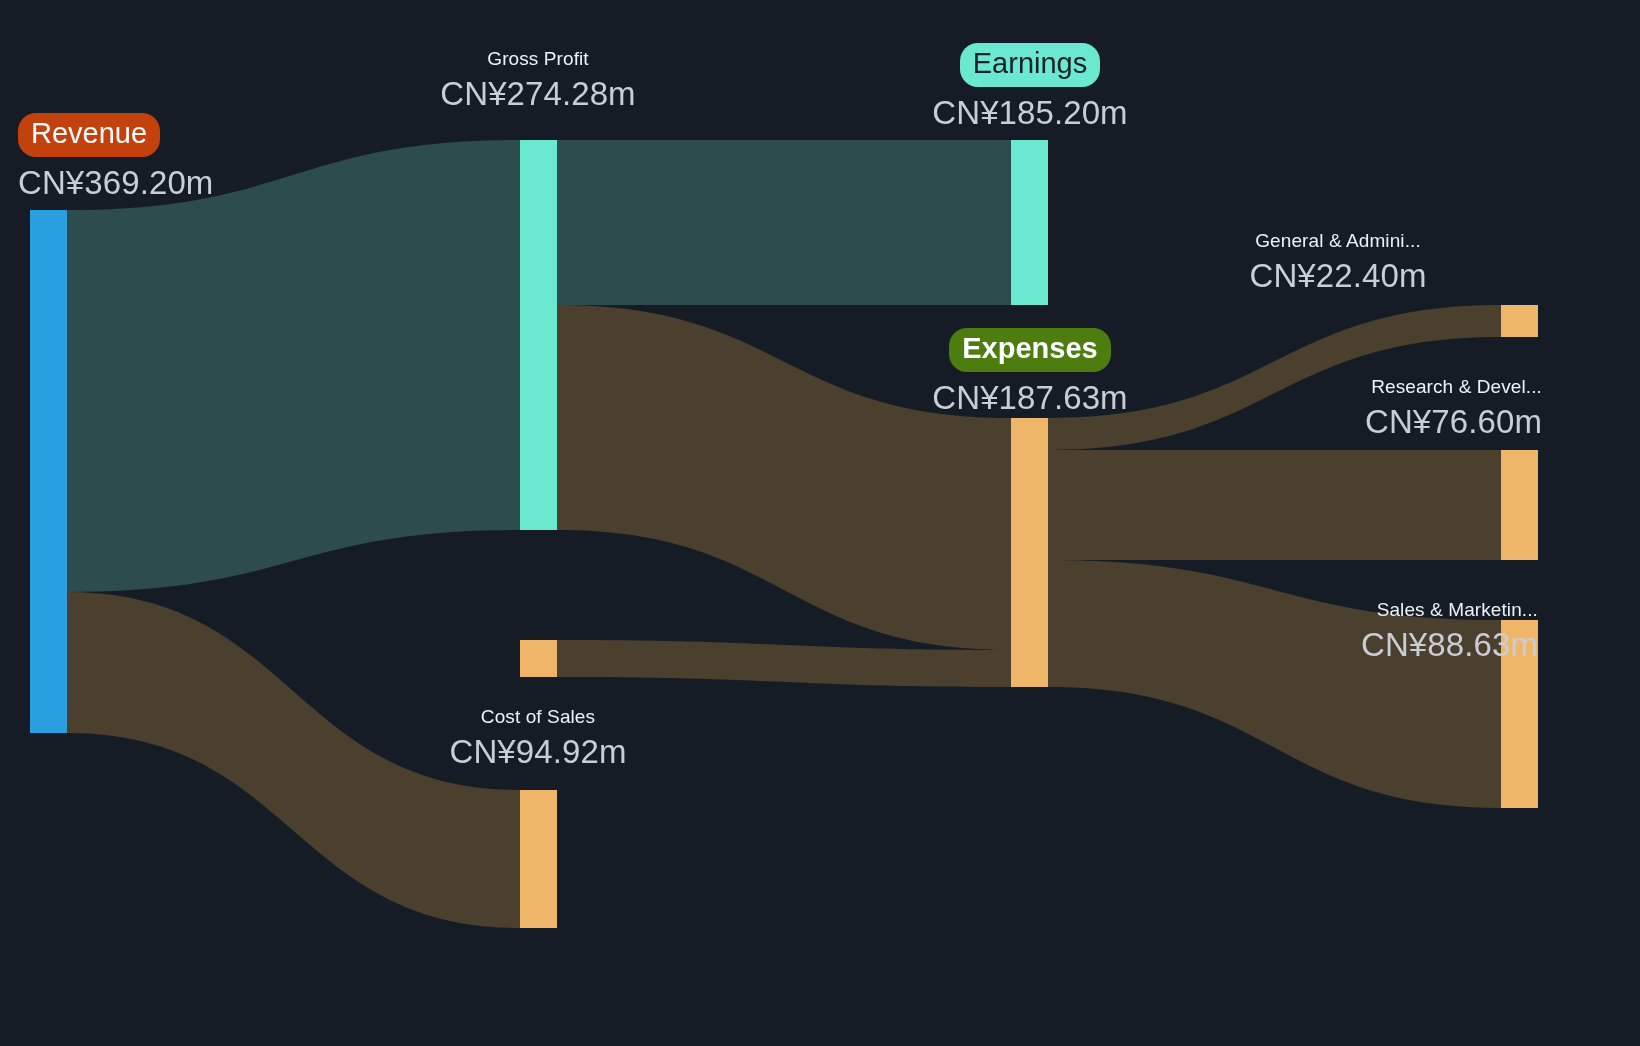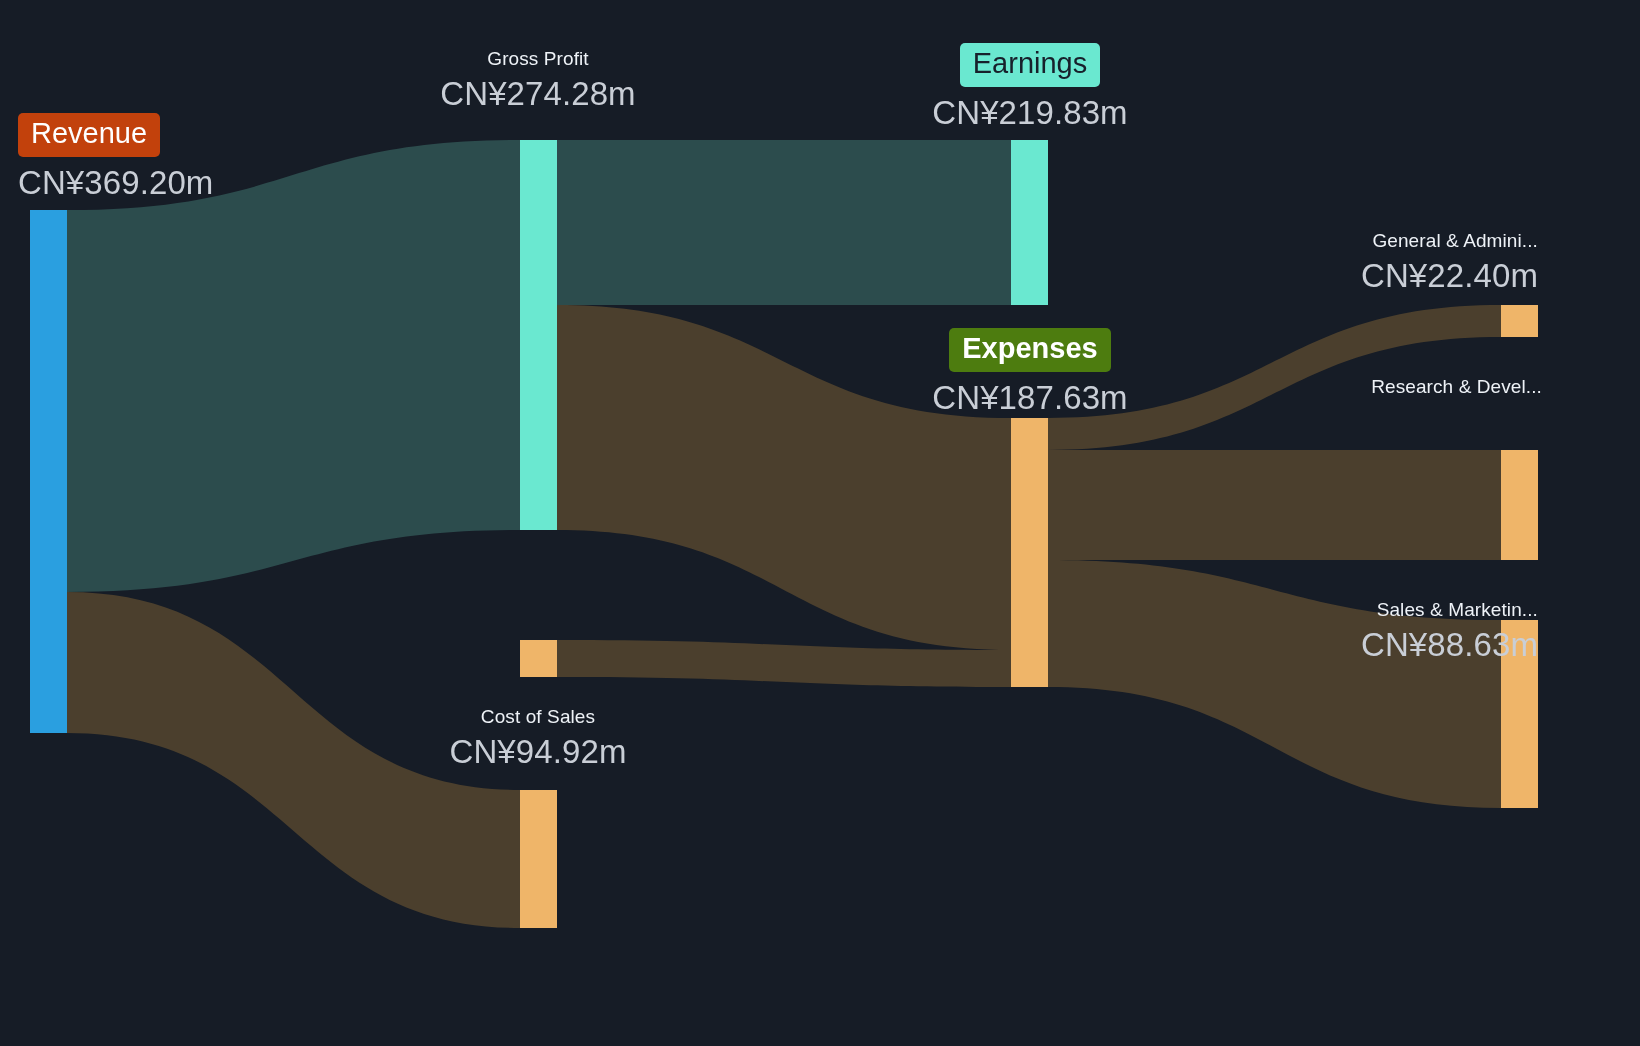--- a/index.html
+++ b/index.html
@@ -45,21 +45,21 @@
     letter-spacing: 0.1px;
   }
   .lbl.right  { text-align: right; }
   .lbl.center { text-align: center; }
   .lbl.left   { text-align: left; }
 
   
   .pill {
     display: inline-block;
     padding: 6px 13px 9px 13px;
-    border-radius: 5px;
+    border-radius: 18px;
     font-size: 29px;
     line-height: 1.0;
     color: #ffffff;
     text-align: right;
   }
   .pill.blue  { background: #c2410c; color: #ffffff; }
   .pill.teal  { background: #6ae8d0; color: #17202b; }
   .pill.brown { background: #4d7c0f; color: #ffffff; font-weight: bold; }
 </style>
 </head>
@@ -136,35 +136,36 @@
   </div>
 
 
   <div class="lbl center" style="left:388px; top:707px; width:300px;">
     <span class="name">Cost of Sales</span>
     <span class="val">CN¥94.92m</span>
   </div>
 
   <div class="lbl center" style="left:880px; top:43px; width:300px;">
     <span class="pill teal">Earnings</span>
-    <span class="val">CN¥219.83m</span>
+    <span class="val">CN¥185.20m</span>
   </div>
 
   <div class="lbl center" style="left:880px; top:328px; width:300px;">
     <span class="pill brown">Expenses</span>
     <span class="val">CN¥187.63m</span>
   </div>
 
-  <div class="lbl right" style="left:1138px; top:231px; width:400px;">
+  <div class="lbl right" style="left:1138px; top:231px; width:400px;text-align:center;">
     <span class="name">General &amp; Admini...</span>
     <span class="val">CN¥22.40m</span>
   </div>
 
   <div class="lbl right" style="left:1142px; top:377px; width:400px;">
     <span class="name">Research &amp; Devel...</span>
+    <span class="val">CN¥76.60m</span>
   </div>
 
   <div class="lbl right" style="left:1138px; top:600px; width:400px;">
     <span class="name">Sales &amp; Marketin...</span>
     <span class="val">CN¥88.63m</span>
   </div>
 
 </div>
 
 </body></html>

